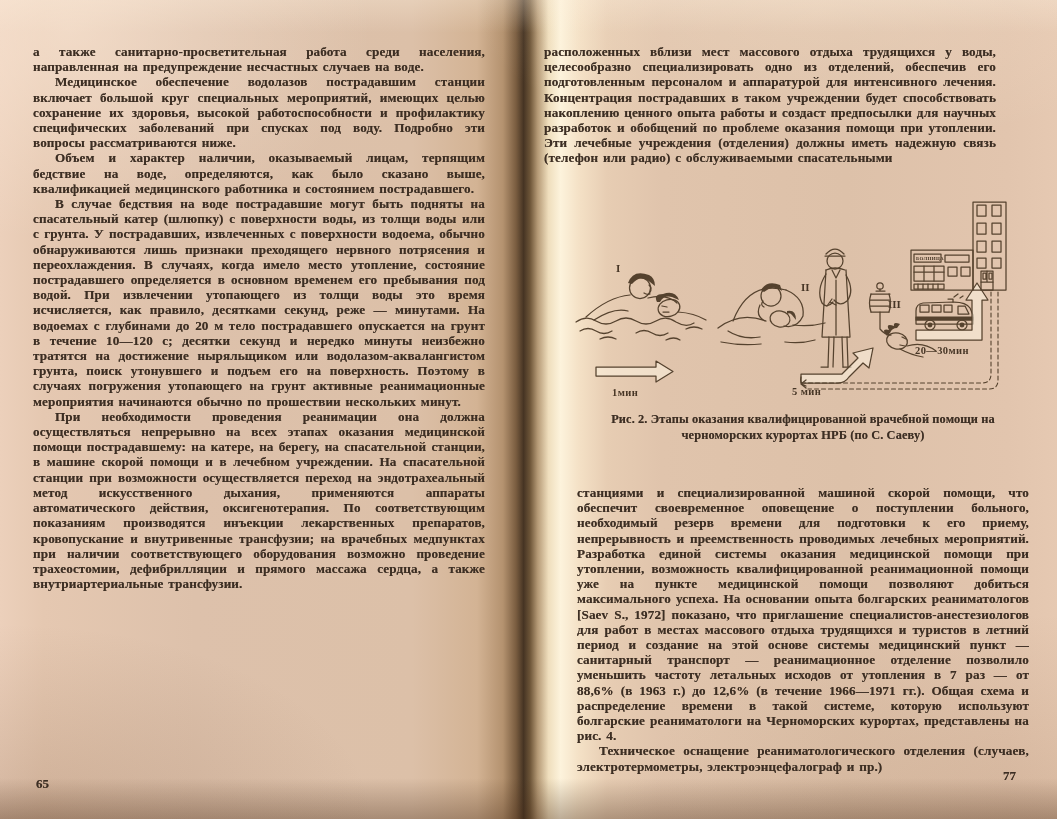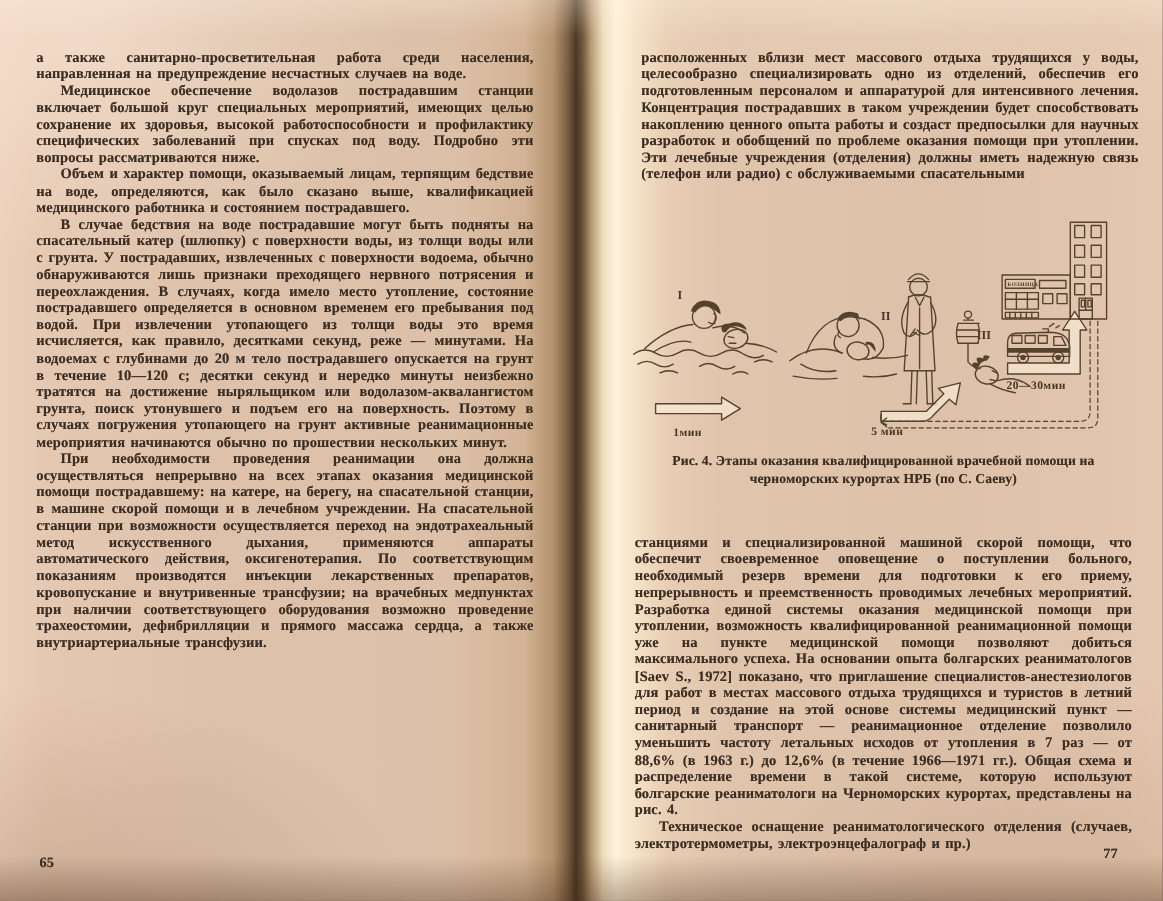--- a/index.html
+++ b/index.html
@@ -25,21 +25,21 @@
   }
   .text-block{
     position:absolute;width:452px;overflow:hidden;
     color:#3c2e23;font-weight:bold;font-size:13.2px;line-height:15.2px;
     text-align:justify;letter-spacing:.1px;word-spacing:1.4px;
     text-shadow:0 0 .5px rgba(60,46,35,.55);
   }
   .para{margin:0;}
   .para.indent{text-indent:22px;}
   #left-text{left:33px;top:44px;height:740px;}
-  #right-top-text{left:583px;top:44px;height:145px;}
+  #right-top-text{left:544px;top:44px;height:145px;}
   #right-bottom-text{left:577px;top:461px;height:307px;margin-top:24px;}
   .page-number{
     position:absolute;color:#3c2e23;font-weight:bold;font-size:13px;
     text-shadow:0 0 .5px rgba(60,46,35,.55);
   }
   #pn-left{left:36px;top:776px;}
   #pn-right{left:1003px;top:768px;}
   #figure-caption{
     position:absolute;left:577px;top:412px;width:452px;
     color:#3c2e23;font-weight:bold;font-size:12.4px;line-height:15.5px;
@@ -63,21 +63,21 @@
 </style>
 </head>
 <body>
 
 <div class="book">
 
   <div id="left-text" class="text-block">
 
   <p class="para">а также санитарно-просветительная работа среди населения, направленная на предупреждение несчастных случаев на воде.</p>
       <p class="para indent">Медицинское обеспечение водолазов пострадавшим станции включает большой круг специальных мероприятий, имеющих целью сохранение их здоровья, высокой работоспособности и профилактику специфических заболеваний при спусках под воду. Подробно эти вопросы рассматриваются ниже.</p>
-      <p class="para indent">Объем и характер помощи, оказываемый лицам, терпящим бедствие на воде, определяются, как было сказано выше, квалификацией медицинского работника и состоянием пострадавшего.</p>
+      <p class="para indent">Объем и характер наличии, оказываемый лицам, терпящим бедствие на воде, определяются, как было сказано выше, квалификацией медицинского работника и состоянием пострадавшего.</p>
       <p class="para indent">В случае бедствия на воде пострадавшие могут быть подняты на спасательный катер (шлюпку) с поверхности воды, из толщи воды или с грунта. У пострадавших, извлеченных с поверхности водоема, обычно обнаруживаются лишь признаки преходящего нервного потрясения и переохлаждения. В случаях, когда имело место утопление, состояние пострадавшего определяется в основном временем его пребывания под водой. При извлечении утопающего из толщи воды это время исчисляется, как правило, десятками секунд, реже — минутами. На водоемах с глубинами до 20 м тело пострадавшего опускается на грунт в течение 10—120 с; десятки секунд и нередко минуты неизбежно тратятся на достижение ныряльщиком или водолазом-аквалангистом грунта, поиск утонувшего и подъем его на поверхность. Поэтому в случаях погружения утопающего на грунт активные реанимационные мероприятия начинаются обычно по прошествии нескольких минут.</p>
       <p class="para indent">При необходимости проведения реанимации она должна осуществляться непрерывно на всех этапах оказания медицинской помощи пострадавшему: на катере, на берегу, на спасательной станции, в машине скорой помощи и в лечебном учреждении. На спасательной станции при возможности осуществляется переход на эндотрахеальный метод искусственного дыхания, применяются аппараты автоматического действия, оксигенотерапия. По соответствующим показаниям производятся инъекции лекарственных препаратов, кровопускание и внутривенные трансфузии; на врачебных медпунктах при наличии соответствующего оборудования возможно проведение трахеостомии, дефибрилляции и прямого массажа сердца, а также внутриартериальные трансфузии.</p>
     </div>
   <div id="pn-left" class="page-number">65</div>
 
   <div id="right-top-text" class="text-block">
 
   <p class="para">расположенных вблизи мест массового отдыха трудящихся у воды, целесообразно специализировать одно из отделений, обеспечив его подготовленным персоналом и аппаратурой для интенсивного лечения. Концентрация пострадавших в таком учреждении будет способствовать накоплению ценного опыта работы и создаст предпосылки для научных разработок и обобщений по проблеме оказания помощи при утоплении. Эти лечебные учреждения (отделения) должны иметь надежную связь (телефон или радио) с обслуживаемыми спасательными</p>
     </div>
 
@@ -194,21 +194,21 @@
       <path d="M348,86 v5 M353,86 v5 M358,86 v5 M363,86 v5 M368,86 v5"></path>
     </g>
 
     <g>
       <path class="dashed" d="M421,94 V176 Q421,185 412,185 H234"></path>
       <path class="dashed" d="M428,94 V182 Q428,191 419,191 H238"></path>
       <path d="M236,188 q-7,-2 -5,-9 M236,182 l-5,4 5,4"></path>
     </g>
   </svg>
 
-  <div id="figure-caption">Рис. 4. Этапы оказания квалифицированной врачебной помощи на черноморских курортах НРБ (по С. Саеву)</div>
+  <div id="figure-caption">Рис. 2. Этапы оказания квалифицированной врачебной помощи на черноморских курортах НРБ (по С. Саеву)</div>
 
   <div id="right-bottom-text" class="text-block">
 
   <p class="para">станциями и специализированной машиной скорой помощи, что обеспечит своевременное оповещение о поступлении больного, необходимый резерв времени для подготовки к его приему, непрерывность и преемственность проводимых лечебных мероприятий. Разработка единой системы оказания медицинской помощи при утоплении, возможность квалифицированной реанимационной помощи уже на пункте медицинской помощи позволяют добиться максимального успеха. На основании опыта болгарских реаниматологов [Saev S., 1972] показано, что приглашение специалистов-анестезиологов для работ в местах массового отдыха трудящихся и туристов в летний период и создание на этой основе системы медицинский пункт — санитарный транспорт — реанимационное отделение позволило уменьшить частоту летальных исходов от утопления в 7 раз — от 88,6% (в 1963 г.) до 12,6% (в течение 1966—1971 гг.). Общая схема и распределение времени в такой системе, которую используют болгарские реаниматологи на Черноморских курортах, представлены на рис. 4.</p>
       <p class="para indent">Техническое оснащение реаниматологического отделения (случаев, электротермометры, электроэнцефалограф и пр.)</p>
     </div>
   <div id="pn-right" class="page-number">77</div>
 
 </div>
 

